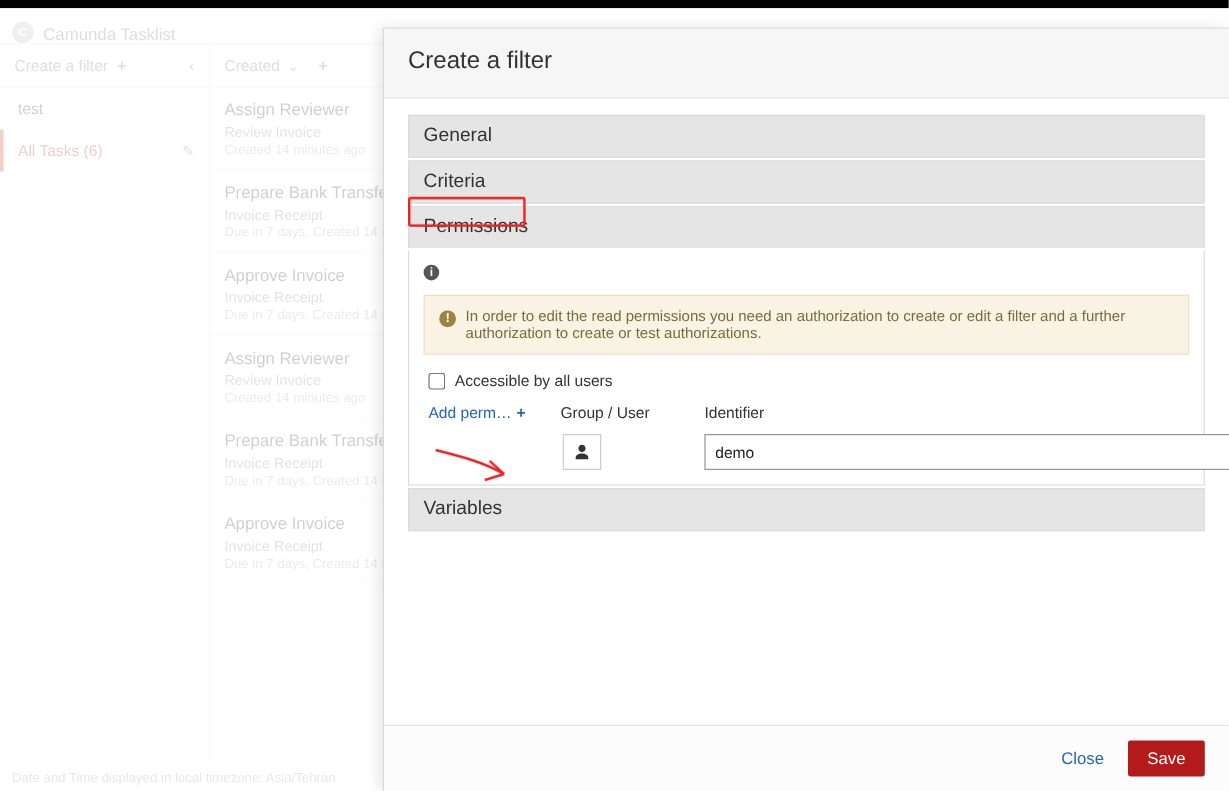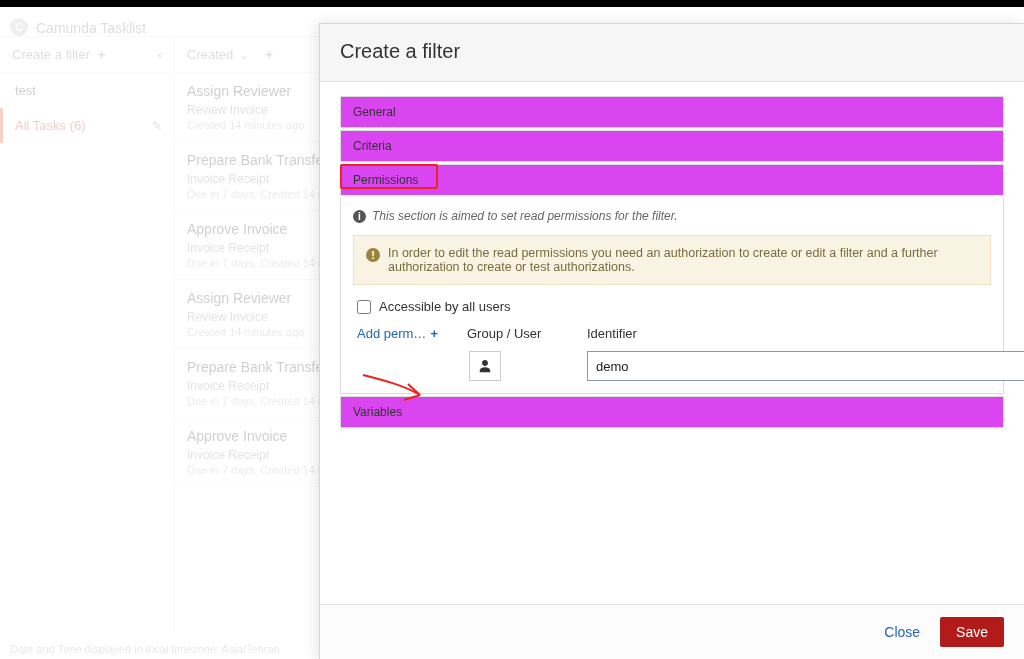--- a/index.html
+++ b/index.html
@@ -121,24 +121,24 @@
 .modal-head h1 { font-size:20px; font-weight:400; color:#333; }
 
 .modal-body {
   padding: 14px 20px 14px 20px;
   overflow:auto;
   flex:1;
 }
 
 .accordion {
   border:1px solid #dcdcdc;
-  background:#d946ef;
+  background:#e5e5e5;
   padding: 8px 12px;
   margin-bottom: 2px;
-  font-size:12px;
+  font-size:16px;
   color:#333;
 }
 .accordion.open {
   border-bottom:none;
 }
 .acc-body {
   border:1px solid #dcdcdc;
   border-top:none;
   background:#fff;
   padding: 12px;
@@ -298,21 +298,20 @@
   <div class="modal-head">
     <h1>Create a filter</h1>
   </div>
   <div class="modal-body">
     <div class="accordion">General</div>
     <div class="accordion">Criteria</div>
     <div class="accordion open">Permissions</div>
     <div class="acc-body">
       <div class="info-line">
         <span class="info-circle">i</span>
-        <span>This section is aimed to set read permissions for the filter.</span>
       </div>
       <div class="alert">
         <span class="bang">!</span>
         <span>In order to edit the read permissions you need an authorization to create or edit a filter and a further authorization to create or test authorizations.</span>
       </div>
       <div class="check-row">
         <input type="checkbox" style="">
         <span>Accessible by all users</span>
       </div>
 

